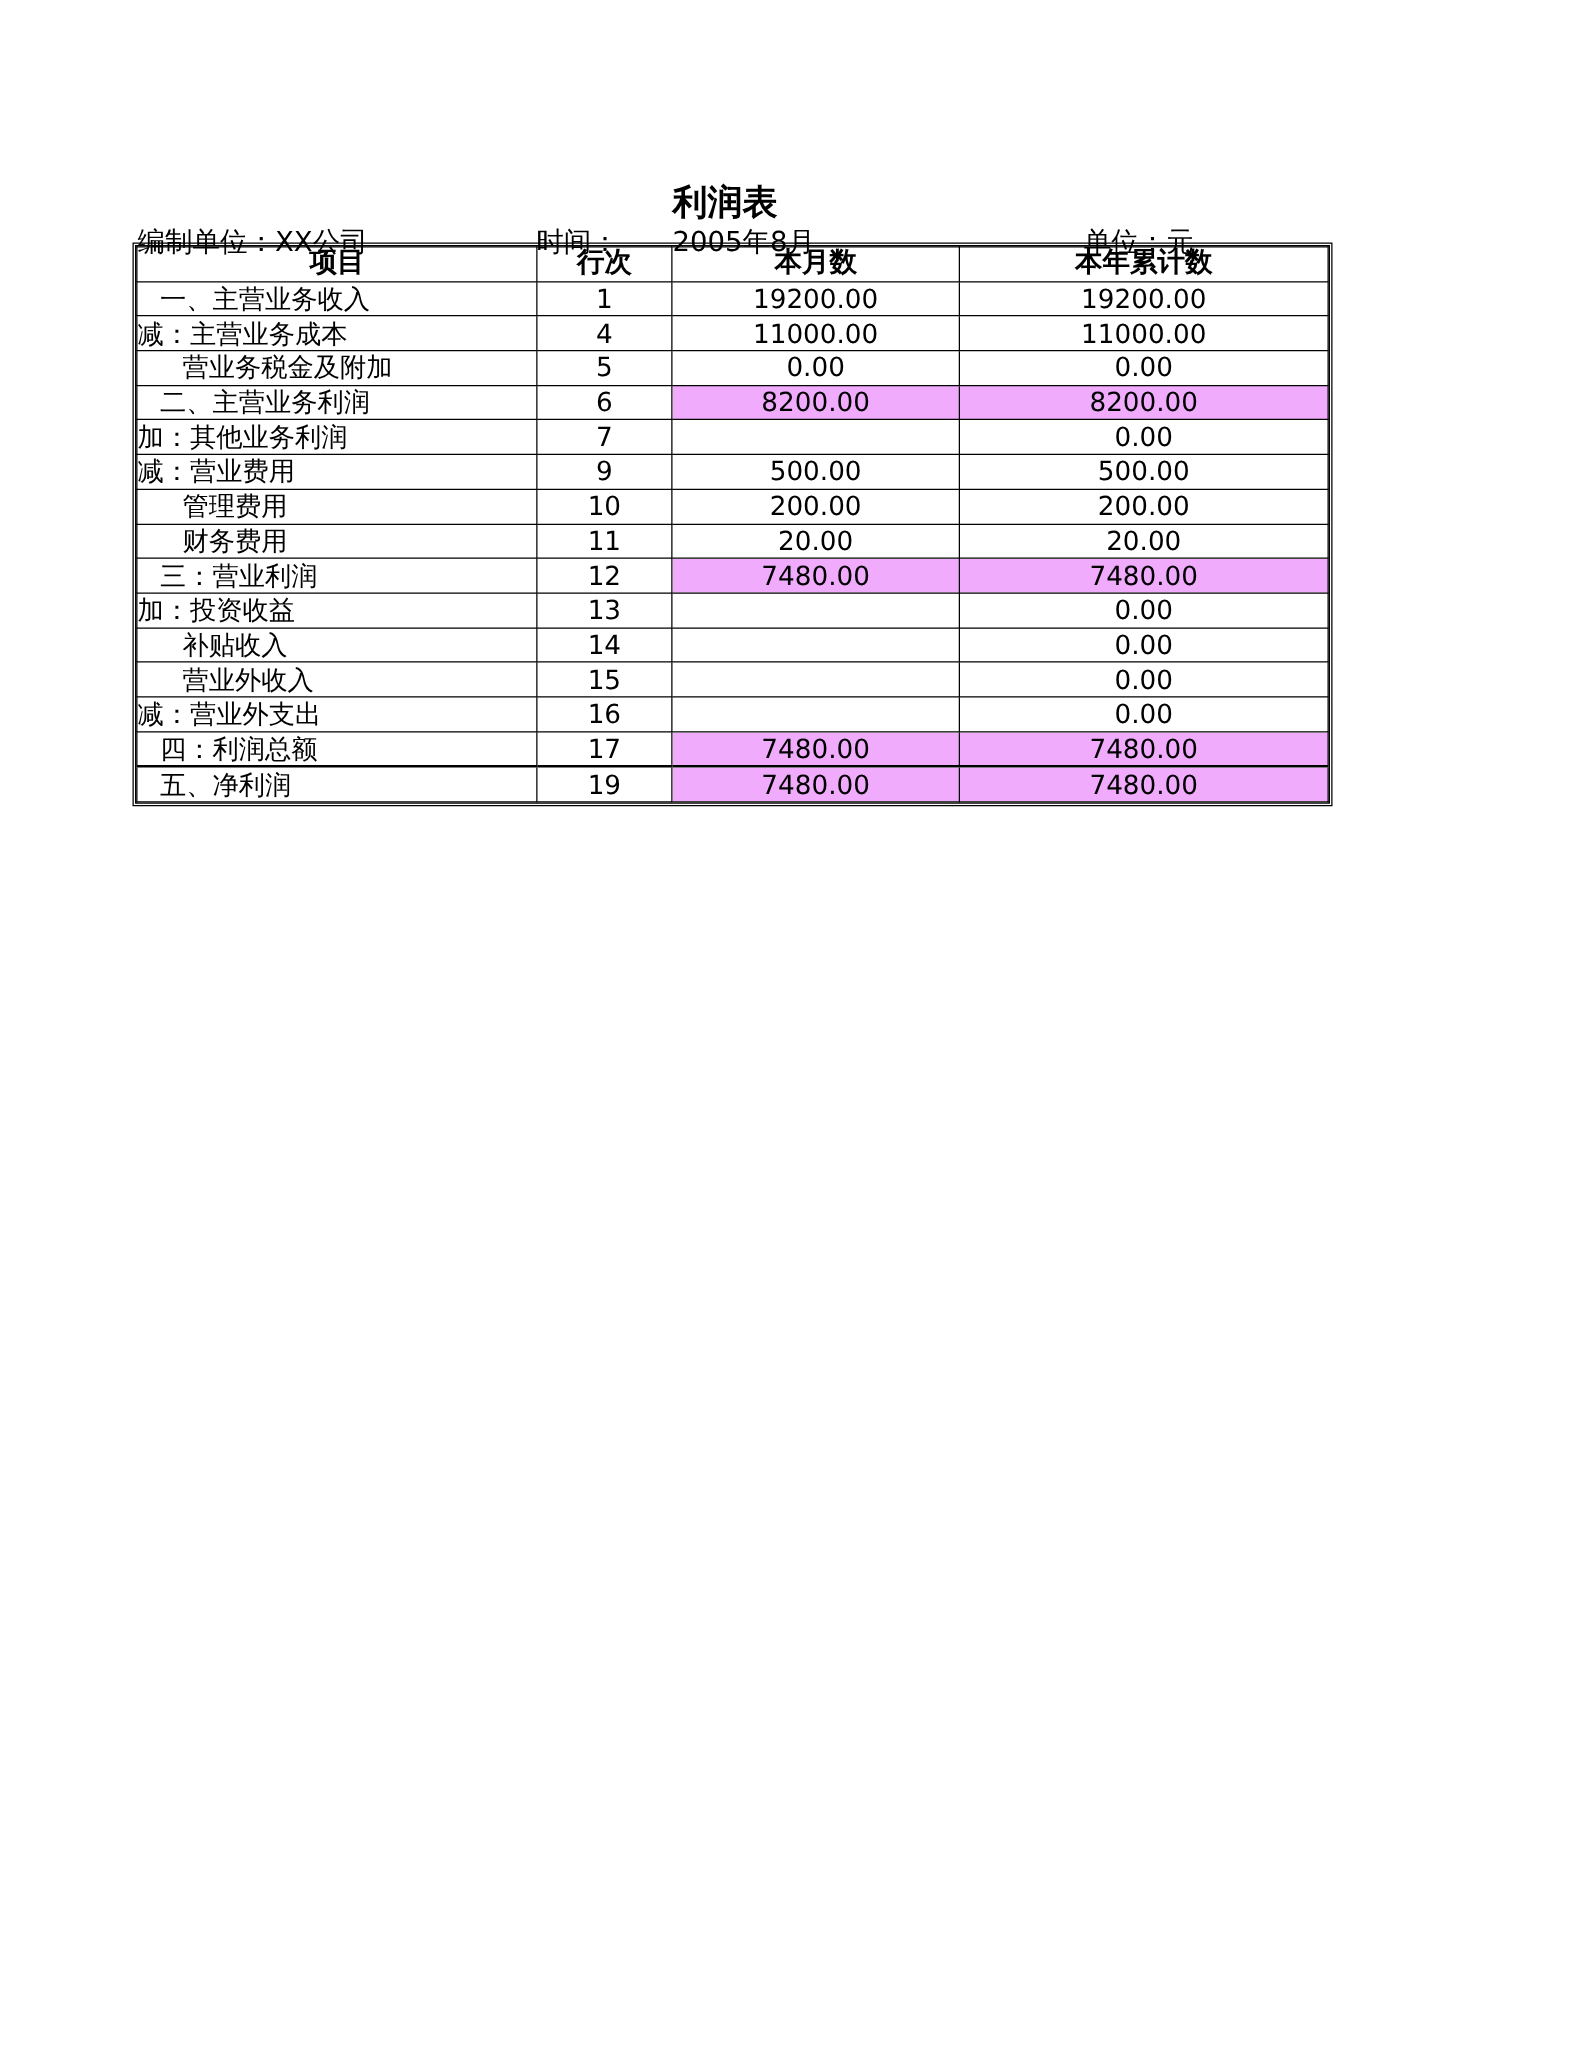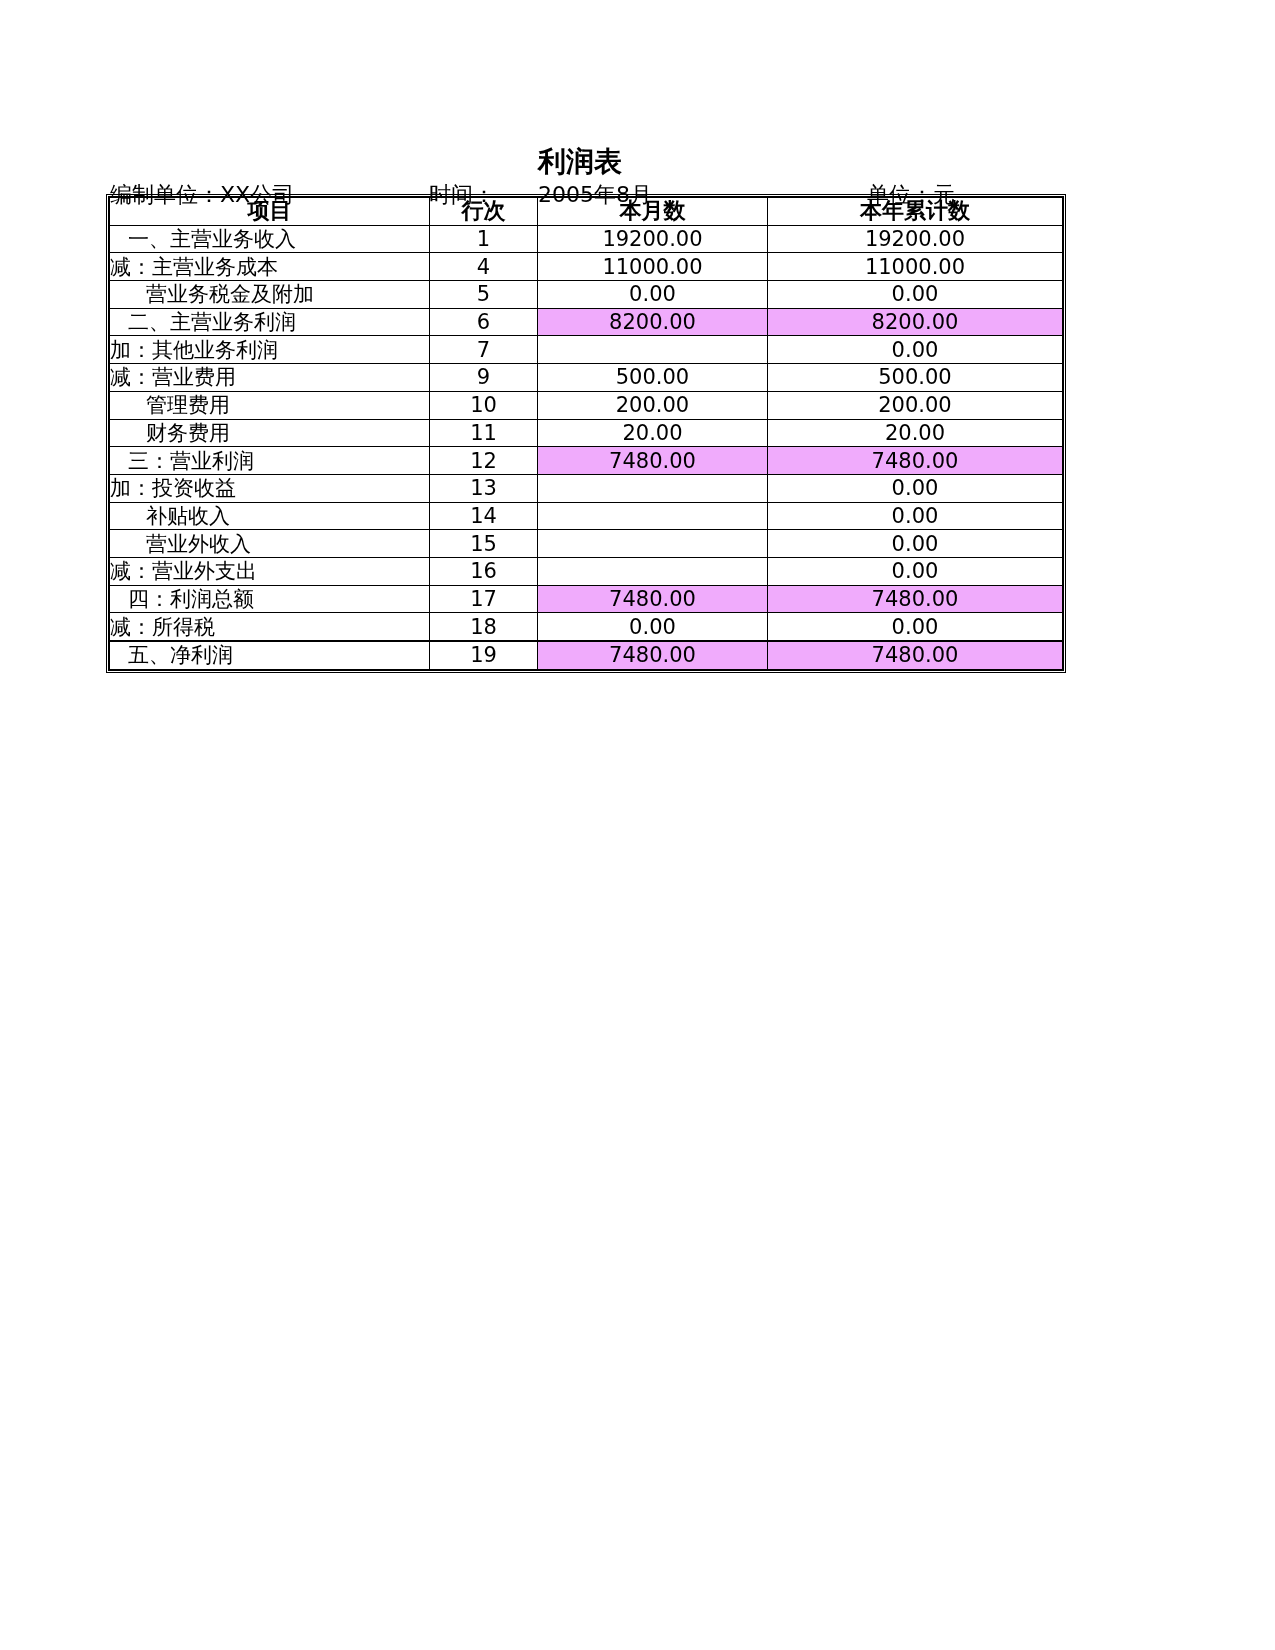--- a/index.html
+++ b/index.html
@@ -125,26 +125,20 @@
           <td class="num">16</td>
           <td class="val"></td>
           <td class="val">0.00</td>
         </tr>
         <tr class="total">
           <td class="item">四：利润总额</td>
           <td class="num">17</td>
           <td class="val">7480.00</td>
           <td class="val">7480.00</td>
         </tr>
-        <tr>
-          <td class="item ind1">减：所得税</td>
-          <td class="num">18</td>
-          <td class="val">0.00</td>
-          <td class="val">0.00</td>
-        </tr>
         <tr class="total thick-top">
           <td class="item">五、净利润</td>
           <td class="num">19</td>
           <td class="val">7480.00</td>
           <td class="val">7480.00</td>
         </tr>
       </tbody>
   </table>
 </div>
 

